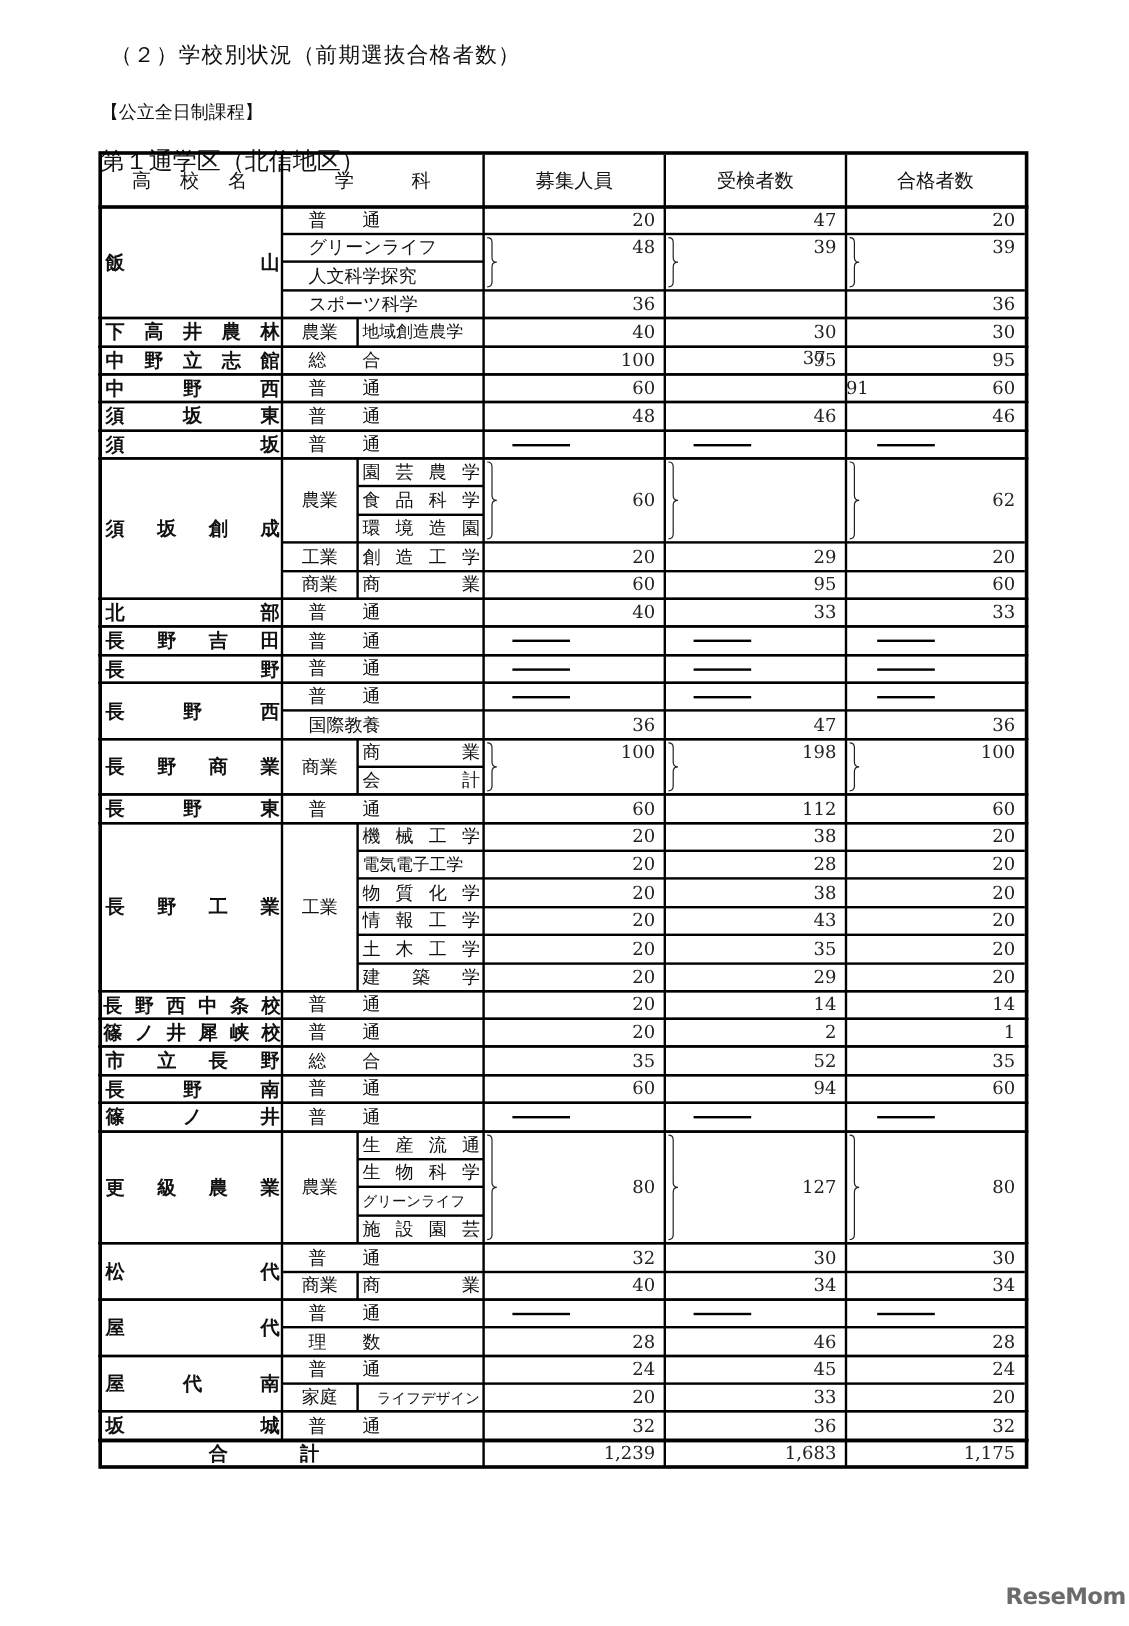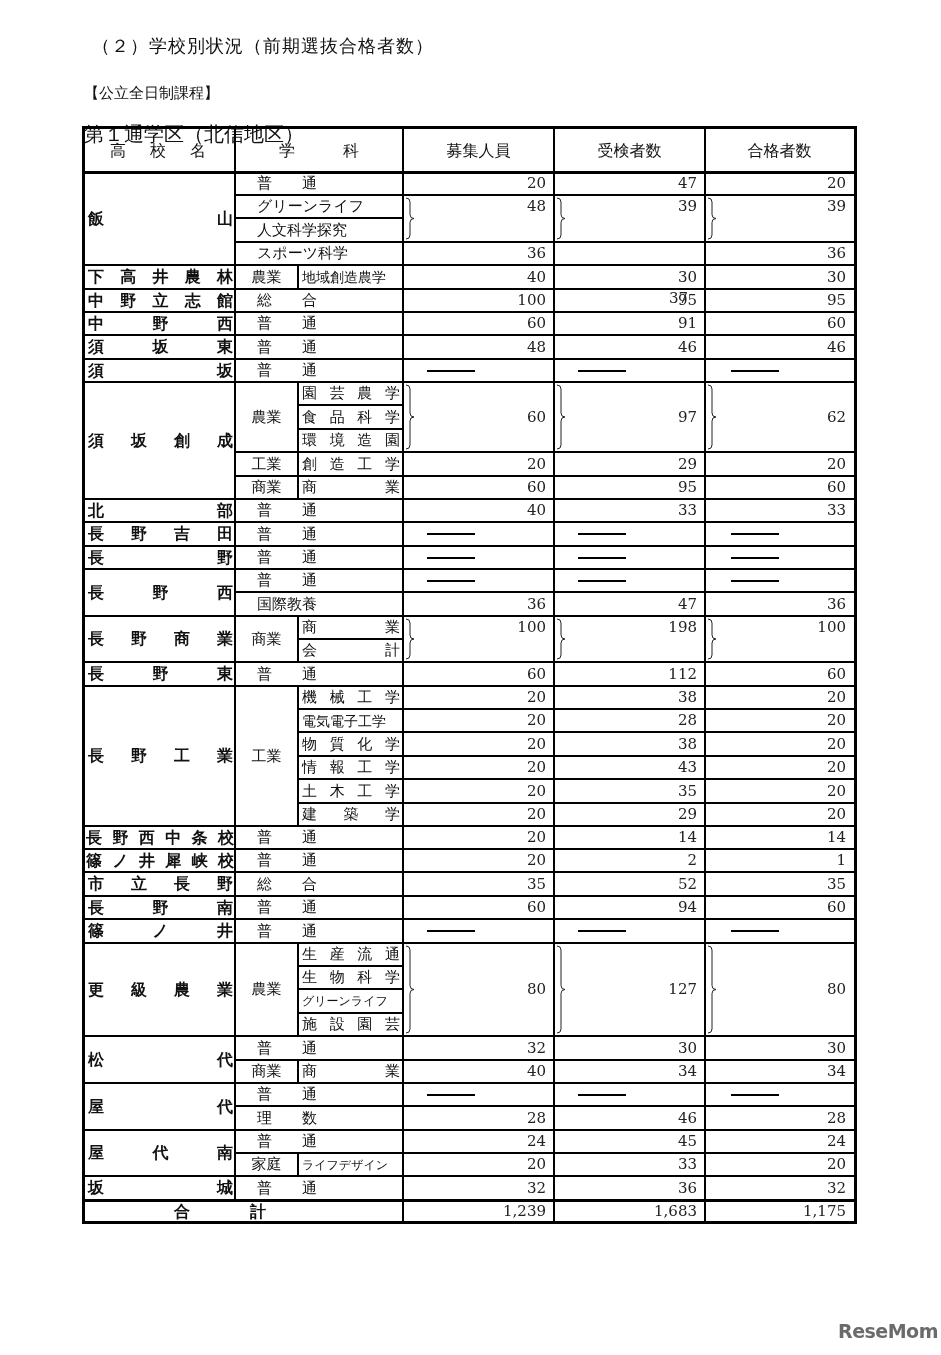--- a/index.html
+++ b/index.html
@@ -339,21 +339,21 @@
       <span>商</span>
       <span>業</span>
     </div>
     <div class="hline" style="left: 213px; top: 953px; width: 105px; height: 0px; border-top-width: 2px;"></div>
     <div class="cell" style="left: 150px; top: 954px; width: 168px; height: 23px; padding-left: 22px;">普　　通</div>
     <div class="hline" style="left: 150px; top: 976px; width: 168px; height: 0px; border-top-width: 2px;"></div>
     <div class="cell" style="left: 150px; top: 977px; width: 168px; height: 24px; padding-left: 22px;">理　　数</div>
     <div class="hline" style="left: 150px; top: 1000px; width: 168px; height: 0px; border-top-width: 2px;"></div>
     <div class="cell" style="left: 150px; top: 1001px; width: 168px; height: 23px; padding-left: 22px;">普　　通</div>
     <div class="hline" style="left: 150px; top: 1023px; width: 168px; height: 0px; border-top-width: 2px;"></div>
-    <div class="cell small" style="left: 213px; top: 1024px; width: 105px; height: 23px; padding-left: 4px;">ライフデザイン</div>
+    <div class="cell small" style="left: 213px; top: 1024px; width: 105px; height: 23px; padding-left: 16px;">ライフデザイン</div>
     <div class="hline" style="left: 213px; top: 1046px; width: 105px; height: 0px; border-top-width: 2px;"></div>
     <div class="cell" style="left: 150px; top: 1047px; width: 168px; height: 24px; padding-left: 22px;">普　　通</div>
     <div class="hline" style="left: 150px; top: 1070px; width: 168px; height: 0px; border-top-width: 2px;"></div>
     <div class="cell" style="left: 150px; top: 136px; width: 63px; height: 24px; justify-content: center;">農業</div>
     <div class="vline" style="left: 212px; top: 136px; width: 0px; height: 24px; border-left-width: 2px;"></div>
     <div class="hline" style="left: 150px; top: 159px; width: 63px; height: 0px; border-top-width: 2px;"></div>
     <div class="cell" style="left: 150px; top: 253px; width: 63px; height: 70px; justify-content: center;">農業</div>
     <div class="vline" style="left: 212px; top: 253px; width: 0px; height: 70px; border-left-width: 2px;"></div>
     <div class="hline" style="left: 150px; top: 322px; width: 63px; height: 0px; border-top-width: 2px;"></div>
     <div class="cell" style="left: 150px; top: 323px; width: 63px; height: 24px; justify-content: center;">工業</div>
@@ -417,21 +417,21 @@
     <div class="cell num" style="left: 620px; top: 136px; width: 149px; height: 24px;">30</div>
     <div class="hline" style="left: 620px; top: 159px; width: 149px; height: 0px; border-top-width: 2px;"></div>
     <div class="cell num" style="left: 318px; top: 160px; width: 151px; height: 23px;">100</div>
     <div class="hline" style="left: 318px; top: 182px; width: 151px; height: 0px; border-top-width: 2px;"></div>
     <div class="cell num" style="left: 469px; top: 160px; width: 151px; height: 23px;">95</div>
     <div class="hline" style="left: 469px; top: 182px; width: 151px; height: 0px; border-top-width: 2px;"></div>
     <div class="cell num" style="left: 620px; top: 160px; width: 149px; height: 23px;">95</div>
     <div class="hline" style="left: 620px; top: 182px; width: 149px; height: 0px; border-top-width: 2px;"></div>
     <div class="cell num" style="left: 318px; top: 183px; width: 151px; height: 23px;">60</div>
     <div class="hline" style="left: 318px; top: 205px; width: 151px; height: 0px; border-top-width: 2px;"></div>
-    <div class="cell num" style="left: 469px; top: 183px; width: 151px; height: 23px;">91</div>
+    <div class="cell num" style="left: 496px; top: 183px; width: 151px; height: 23px;">91</div>
     <div class="hline" style="left: 469px; top: 205px; width: 151px; height: 0px; border-top-width: 2px;"></div>
     <div class="cell num" style="left: 620px; top: 183px; width: 149px; height: 23px;">60</div>
     <div class="hline" style="left: 620px; top: 205px; width: 149px; height: 0px; border-top-width: 2px;"></div>
     <div class="cell num" style="left: 318px; top: 206px; width: 151px; height: 24px;">48</div>
     <div class="hline" style="left: 318px; top: 229px; width: 151px; height: 0px; border-top-width: 2px;"></div>
     <div class="cell num" style="left: 469px; top: 206px; width: 151px; height: 24px;">46</div>
     <div class="hline" style="left: 469px; top: 229px; width: 151px; height: 0px; border-top-width: 2px;"></div>
     <div class="cell num" style="left: 620px; top: 206px; width: 149px; height: 24px;">46</div>
     <div class="hline" style="left: 620px; top: 229px; width: 149px; height: 0px; border-top-width: 2px;"></div>
     <div class="cell dash" style="left: 318px; top: 230px; width: 151px; height: 23px; justify-content: flex-start; padding-left: 24px; color: transparent;"></div>
@@ -440,21 +440,20 @@
     <div class="hline" style="left: 469px; top: 252px; width: 151px; height: 0px; border-top-width: 2px;"></div>
     <div class="cell dash" style="left: 620px; top: 230px; width: 149px; height: 23px; justify-content: flex-start; padding-left: 26px; color: transparent;"></div>
     <div class="hline" style="left: 620px; top: 252px; width: 149px; height: 0px; border-top-width: 2px;"></div>
     <div class="cell num" style="left: 318px; top: 253px; width: 151px; height: 70px;">60</div>
     <div class="brace" style="left: 320px; top: 255px; width: 10px; height: 66px;">
       <svg width="10" height="66" viewBox="0 0 10 66">
         <path d="M1 1 Q5 1 5 5 L5 29 Q5 33 9 33 Q5 33 5 37 L5 61 Q5 65 1 65" fill="none" stroke="#222" stroke-width="1"></path>
       </svg>
     </div>
     <div class="hline" style="left: 318px; top: 322px; width: 151px; height: 0px; border-top-width: 2px;"></div>
-    <div class="cell num" style="left: 469px; top: 253px; width: 151px; height: 70px;">97</div>
     <div class="brace" style="left: 471px; top: 255px; width: 10px; height: 66px;">
       <svg width="10" height="66" viewBox="0 0 10 66">
         <path d="M1 1 Q5 1 5 5 L5 29 Q5 33 9 33 Q5 33 5 37 L5 61 Q5 65 1 65" fill="none" stroke="#222" stroke-width="1"></path>
       </svg>
     </div>
     <div class="hline" style="left: 469px; top: 322px; width: 151px; height: 0px; border-top-width: 2px;"></div>
     <div class="cell num" style="left: 620px; top: 253px; width: 149px; height: 70px;">62</div>
     <div class="brace" style="left: 622px; top: 255px; width: 10px; height: 66px;">
       <svg width="10" height="66" viewBox="0 0 10 66">
         <path d="M1 1 Q5 1 5 5 L5 29 Q5 33 9 33 Q5 33 5 37 L5 61 Q5 65 1 65" fill="none" stroke="#222" stroke-width="1"></path>

